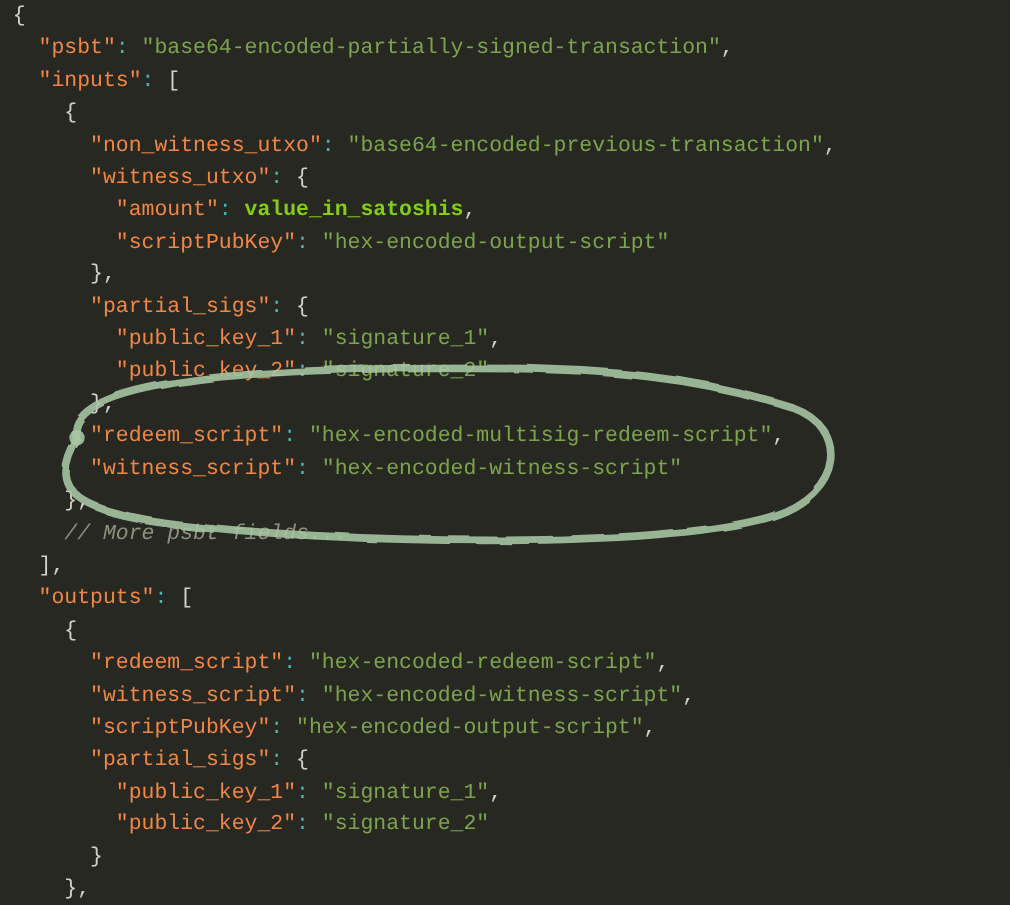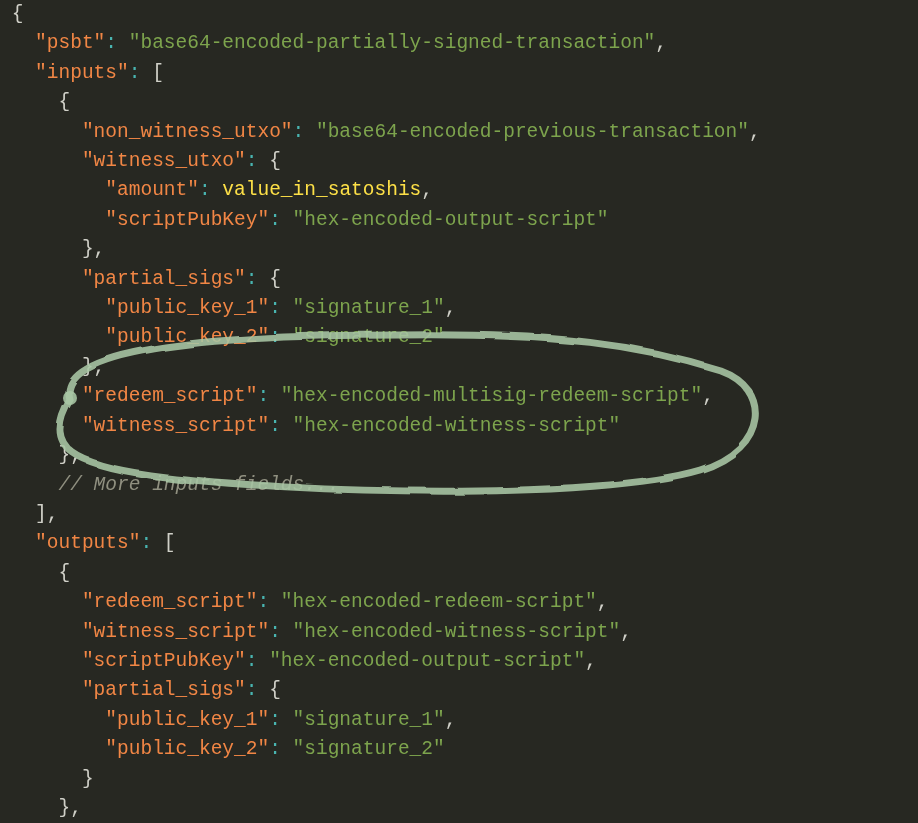--- a/index.html
+++ b/index.html
@@ -9,21 +9,21 @@
     font-family:"SFMono-Regular",Consolas,"Liberation Mono",Menlo,monospace;
     font-size:19.5px;
     line-height:29.4px;
     color:#d0d0c8;
     white-space:pre;
   }
   .p{color:#d0d0c8;}   
   .k{color:#f18645;}   
   .c{color:#49b5b1;}   
   .s{color:#7da44d;}   
-  .i{color:#fde047;}   
+  .i{color:#84cc16;font-weight:bold;}   
   .cm{color:#909080;font-style:italic;} 
   .annot{position:absolute;left:0;top:0;pointer-events:none;}
   .wrap{position:relative;}
 </style>
 </head>
 <body>
 
 <div class="wrap">
 <pre><span class="p"> {</span>
 <span class="p">   </span><span class="k">"psbt"</span><span class="c">:</span><span class="p"> </span><span class="s">"base64-encoded-partially-signed-transaction"</span><span class="p">,</span>
@@ -34,21 +34,21 @@
 <span class="p">         </span><span class="k">"amount"</span><span class="c">:</span><span class="p"> </span><span class="i">value_in_satoshis</span><span class="p">,</span>
 <span class="p">         </span><span class="k">"scriptPubKey"</span><span class="c">:</span><span class="p"> </span><span class="s">"hex-encoded-output-script"</span>
 <span class="p">       },</span>
 <span class="p">       </span><span class="k">"partial_sigs"</span><span class="c">:</span><span class="p"> {</span>
 <span class="p">         </span><span class="k">"public_key_1"</span><span class="c">:</span><span class="p"> </span><span class="s">"signature_1"</span><span class="p">,</span>
 <span class="p">         </span><span class="k">"public_key_2"</span><span class="c">:</span><span class="p"> </span><span class="s">"signature_2"</span>
 <span class="p">       },</span>
 <span class="p">       </span><span class="k">"redeem_script"</span><span class="c">:</span><span class="p"> </span><span class="s">"hex-encoded-multisig-redeem-script"</span><span class="p">,</span>
 <span class="p">       </span><span class="k">"witness_script"</span><span class="c">:</span><span class="p"> </span><span class="s">"hex-encoded-witness-script"</span>
 <span class="p">     },</span>
-<span class="p">     </span><span class="cm">// More inputs fields...</span>
+<span class="p">     </span><span class="cm">// More psbt fields...</span>
 <span class="p">   ],</span>
 <span class="p">   </span><span class="k">"outputs"</span><span class="c">:</span><span class="p"> [</span>
 <span class="p">     {</span>
 <span class="p">       </span><span class="k">"redeem_script"</span><span class="c">:</span><span class="p"> </span><span class="s">"hex-encoded-redeem-script"</span><span class="p">,</span>
 <span class="p">       </span><span class="k">"witness_script"</span><span class="c">:</span><span class="p"> </span><span class="s">"hex-encoded-witness-script"</span><span class="p">,</span>
 <span class="p">       </span><span class="k">"scriptPubKey"</span><span class="c">:</span><span class="p"> </span><span class="s">"hex-encoded-output-script"</span><span class="p">,</span>
 <span class="p">       </span><span class="k">"partial_sigs"</span><span class="c">:</span><span class="p"> {</span>
 <span class="p">         </span><span class="k">"public_key_1"</span><span class="c">:</span><span class="p"> </span><span class="s">"signature_1"</span><span class="p">,</span>
 <span class="p">         </span><span class="k">"public_key_2"</span><span class="c">:</span><span class="p"> </span><span class="s">"signature_2"</span>
 <span class="p">       }</span>

